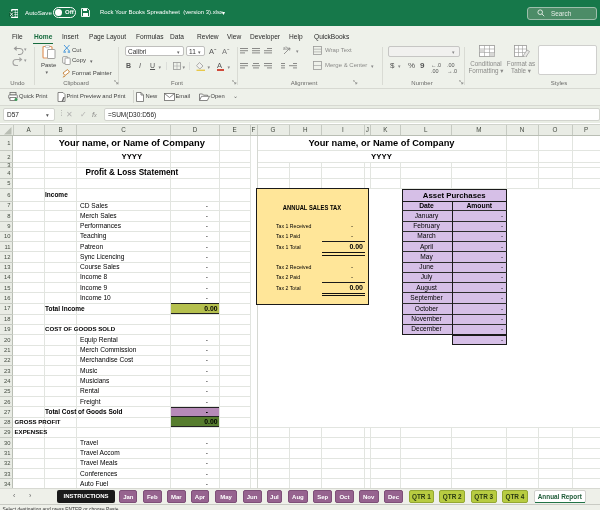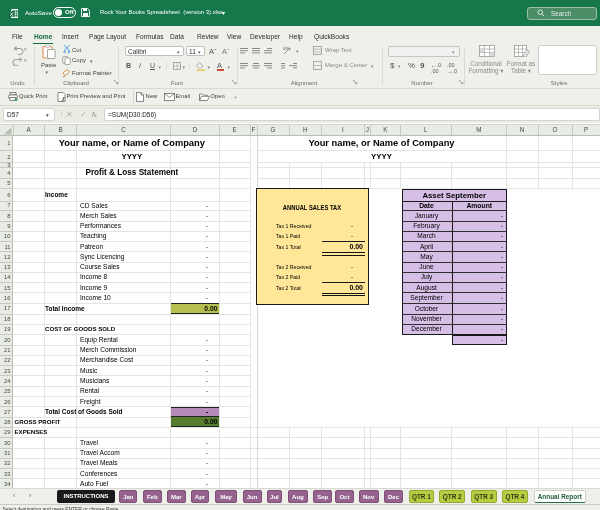--- a/index.html
+++ b/index.html
@@ -513,21 +513,21 @@
 <div class="txt" style="left:322px;top:272.4px;width:31px;height:10.200000000000045px;line-height:10.200000000000045px;font-size:6.3px;text-align:right">-</div>
 <div class="txt" style="left:276px;top:282.6px;height:10.299999999999955px;line-height:10.299999999999955px;font-size:6.1px;transform-origin:0 50%;transform:scaleX(0.85)">Tax 2  Total</div>
 <div class="txt" style="left:322px;top:282.6px;width:41px;height:10.299999999999955px;line-height:10.299999999999955px;font-size:7px;font-weight:bold;text-align:right">0.00</div>
 <div class="ab" style="left:322px;top:241.1px;width:43px;height:1px;background:#1a1a1a"></div>
 <div class="ab" style="left:322px;top:252.4px;width:43px;height:1.1px;background:#111"></div>
 <div class="ab" style="left:322px;top:254.8px;width:43px;height:1.1px;background:#111"></div>
 <div class="ab" style="left:322px;top:282.1px;width:43px;height:1px;background:#1a1a1a"></div>
 <div class="ab" style="left:322px;top:292.9px;width:43px;height:1.1px;background:#111"></div>
 <div class="ab" style="left:322px;top:295.3px;width:43px;height:1.1px;background:#111"></div>
 <div class="ab" style="left:401.5px;top:188.8px;width:105.5px;height:145.89999999999998px;background:#d6bfe7;border:1px solid #1a1a1a"></div>
-<div class="txt" style="left:454.25px;top:191.3px;font-size:7.8px;font-weight:bold;transform:translateX(-50%)">Asset September</div>
+<div class="txt" style="left:454.25px;top:191.3px;font-size:7.8px;font-weight:bold;transform:translateX(-50%)">Asset Purchases</div>
 <div class="ab" style="left:401.5px;top:200.7px;width:105.5px;height:1px;background:#1a1a1a"></div>
 <div class="ab" style="left:401.5px;top:210.4px;width:105.5px;height:1px;background:#2e2e2e"></div>
 <div class="ab" style="left:401.5px;top:220.7px;width:105.5px;height:1px;background:#2e2e2e"></div>
 <div class="ab" style="left:401.5px;top:230.9px;width:105.5px;height:1px;background:#2e2e2e"></div>
 <div class="ab" style="left:401.5px;top:241.1px;width:105.5px;height:1px;background:#2e2e2e"></div>
 <div class="ab" style="left:401.5px;top:251.4px;width:105.5px;height:1px;background:#2e2e2e"></div>
 <div class="ab" style="left:401.5px;top:261.6px;width:105.5px;height:1px;background:#2e2e2e"></div>
 <div class="ab" style="left:401.5px;top:271.9px;width:105.5px;height:1px;background:#2e2e2e"></div>
 <div class="ab" style="left:401.5px;top:282.1px;width:105.5px;height:1px;background:#2e2e2e"></div>
 <div class="ab" style="left:401.5px;top:292.4px;width:105.5px;height:1px;background:#2e2e2e"></div>

